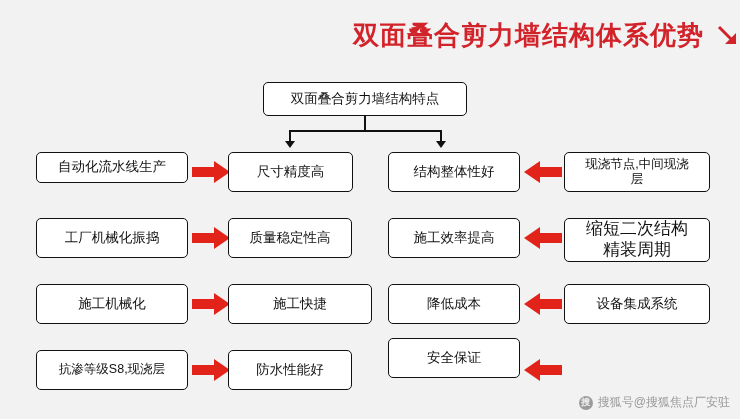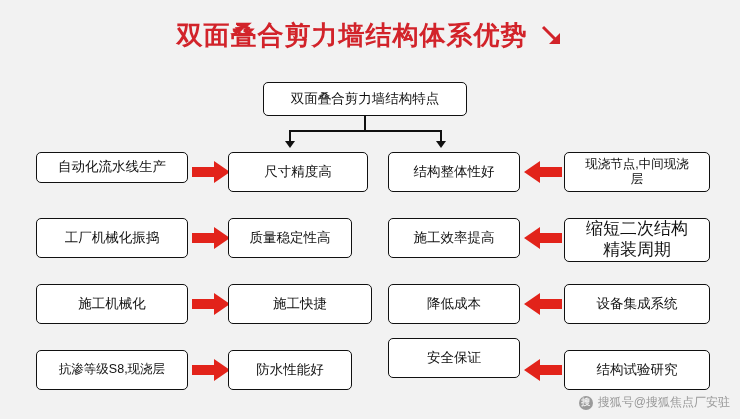--- a/index.html
+++ b/index.html
@@ -8,21 +8,21 @@
     background:#f2f2f2;
     font-family:"Liberation Sans","DejaVu Sans",sans-serif;
     overflow:hidden;
     position:relative;
   }
   .canvas{position:relative;width:740px;height:419px;}
 
   
   .title-wrap{
     position:absolute;left:0;top:18px;width:740px;
-    display:flex;align-items:center;justify-content:center;gap:12px;
+    display:flex;align-items:center;justify-content:flex-end;gap:12px;
   }
   .title{
     font-size:26px;font-weight:bold;color:#d2232a;letter-spacing:1px;
     white-space:nowrap;
   }
   .title-arrow{
     width:24px;height:24px;position:relative;display:inline-block;
   }
   .title-arrow svg{display:block;}
 
@@ -99,21 +99,21 @@
   <div class="tick" style="left:436px;top:141px;"></div>
 
   <div class="box" style="left:36px;top:152px;width:152px;height:31px;">
     <span>自动化流水线生产</span>
   </div>
   <div class="red-arrow" style="left:192px;top:161px;">
     <svg width="38" height="22" viewBox="0 0 38 22">
       <path d="M0 6 L22 6 L22 0 L38 11 L22 22 L22 16 L0 16 Z" fill="#e2231a"></path>
     </svg>
   </div>
-  <div class="box" style="left:228px;top:152px;width:140px;height:40px;">
+  <div class="box" style="left:228px;top:152px;width:125px;height:40px;">
     <span>尺寸精度高</span>
   </div>
   <div class="box" style="left:388px;top:152px;width:132px;height:40px;">
     <span>结构整体性好</span>
   </div>
   <div class="red-arrow" style="left:524px;top:161px;">
     <svg width="38" height="22" viewBox="0 0 38 22">
       <path d="M38 6 L16 6 L16 0 L0 11 L16 22 L16 16 L38 16 Z" fill="#e2231a"></path>
     </svg>
   </div>
@@ -180,22 +180,19 @@
     <span>防水性能好</span>
   </div>
   <div class="box" style="left:388px;top:338px;width:132px;height:40px;">
     <span>安全保证</span>
   </div>
   <div class="red-arrow" style="left:524px;top:359px;">
     <svg width="38" height="22" viewBox="0 0 38 22">
       <path d="M38 6 L16 6 L16 0 L0 11 L16 22 L16 16 L38 16 Z" fill="#e2231a"></path>
     </svg>
   </div>
-  <div class="box" style="left:564px;top:350px;width:146px;height:40px;">
-    <span>结构试验研究</span>
-  </div>
 
   <div class="watermark">
     <span class="wm-logo">搜</span>
     <span>搜狐号@搜狐焦点厂安驻</span>
   </div>
 
 </div>
 
 </body></html>

